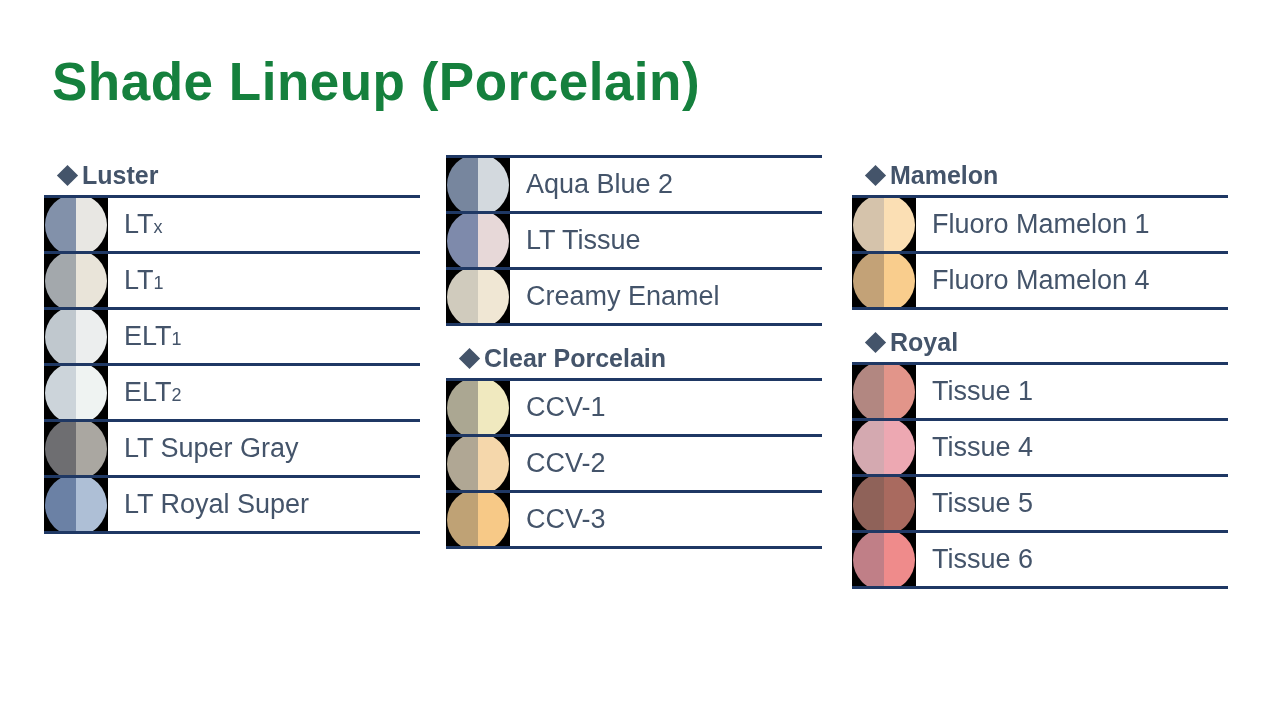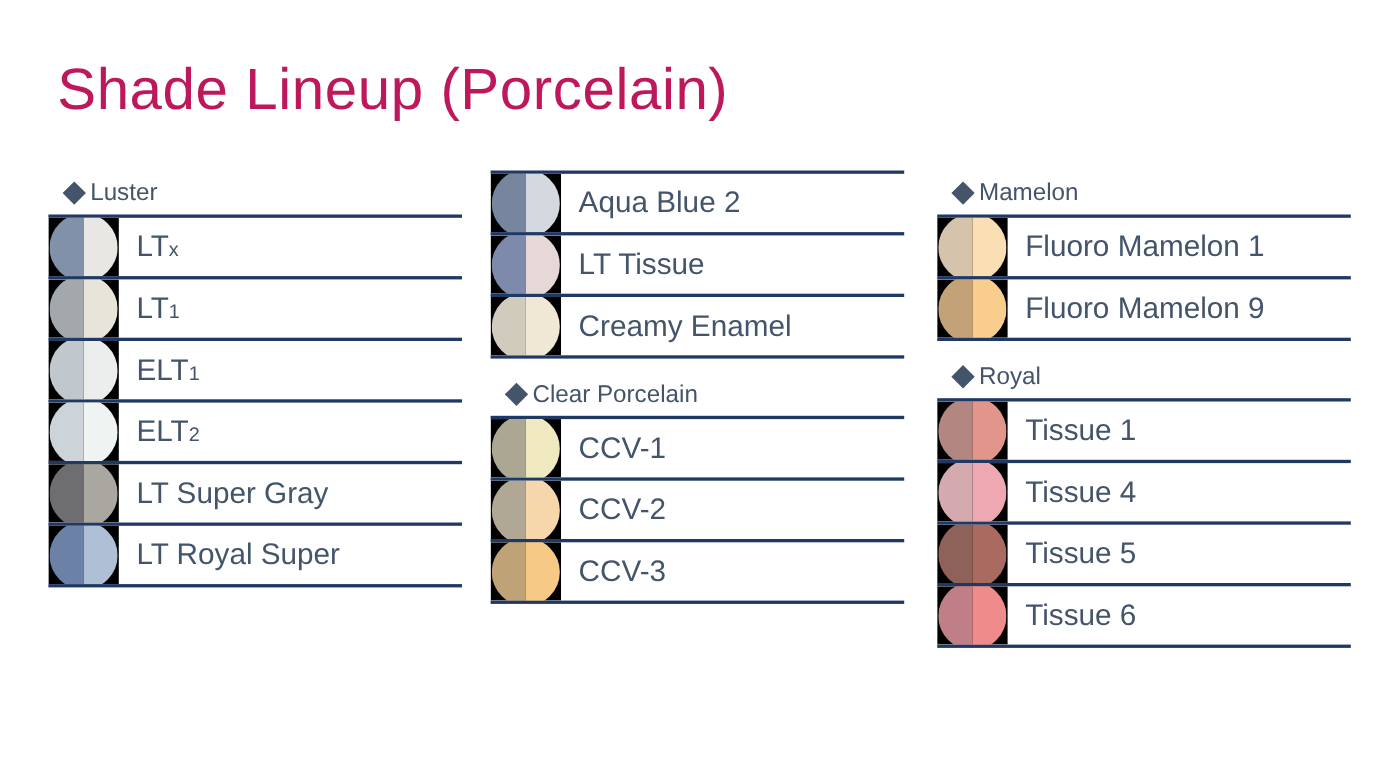--- a/index.html
+++ b/index.html
@@ -14,23 +14,23 @@
     overflow: hidden;
     position: relative;
   }
 
   
   #page-title {
     position: absolute;
     left: 52px;
     top: 50px;
     font-size: 53px;
-    font-weight: 400;
+    font-weight: 700;
     letter-spacing: 0.5px;
-    color: #be185d;
+    color: #15803d;
     line-height: 1.2;
     white-space: nowrap;
   }
 
   
   .column {
     position: absolute;
     top: 155px;
   }
   #column-left   { left: 44px;  width: 376px; }
@@ -50,22 +50,22 @@
   }
   .diamond-icon {
     width: 15px;
     height: 15px;
     background: #44546a;
     transform: rotate(45deg);
     flex: 0 0 auto;
     margin-right: 7px;
   }
   .group-title {
-    font-size: 22px;
-    font-weight: 400;
+    font-size: 25px;
+    font-weight: 700;
     color: #44546a;
     white-space: nowrap;
     line-height: 1;
   }
 
   
   .rows {
     width: 100%;
     border-top: 3px solid #1f3864;
     box-sizing: border-box;
@@ -253,21 +253,21 @@
             <div class="swatch-half" style="background: rgb(251, 223, 180);"></div>
           </div>
           <div class="row-label"><span>Fluoro Mamelon 1</span></div>
         </div>
         <div class="row">
           <div class="row-strip"></div>
           <div class="swatch">
             <div class="swatch-half" style="background: rgb(195, 162, 119);"></div>
             <div class="swatch-half" style="background: rgb(249, 205, 141);"></div>
           </div>
-          <div class="row-label"><span>Fluoro Mamelon 9</span></div>
+          <div class="row-label"><span>Fluoro Mamelon 4</span></div>
         </div>
       </div>
     </div>
     <div class="group">
       <div class="group-header">
         <span class="diamond-icon"></span>
         <span class="group-title">Royal</span>
       </div>
       <div class="rows">
         <div class="row">

